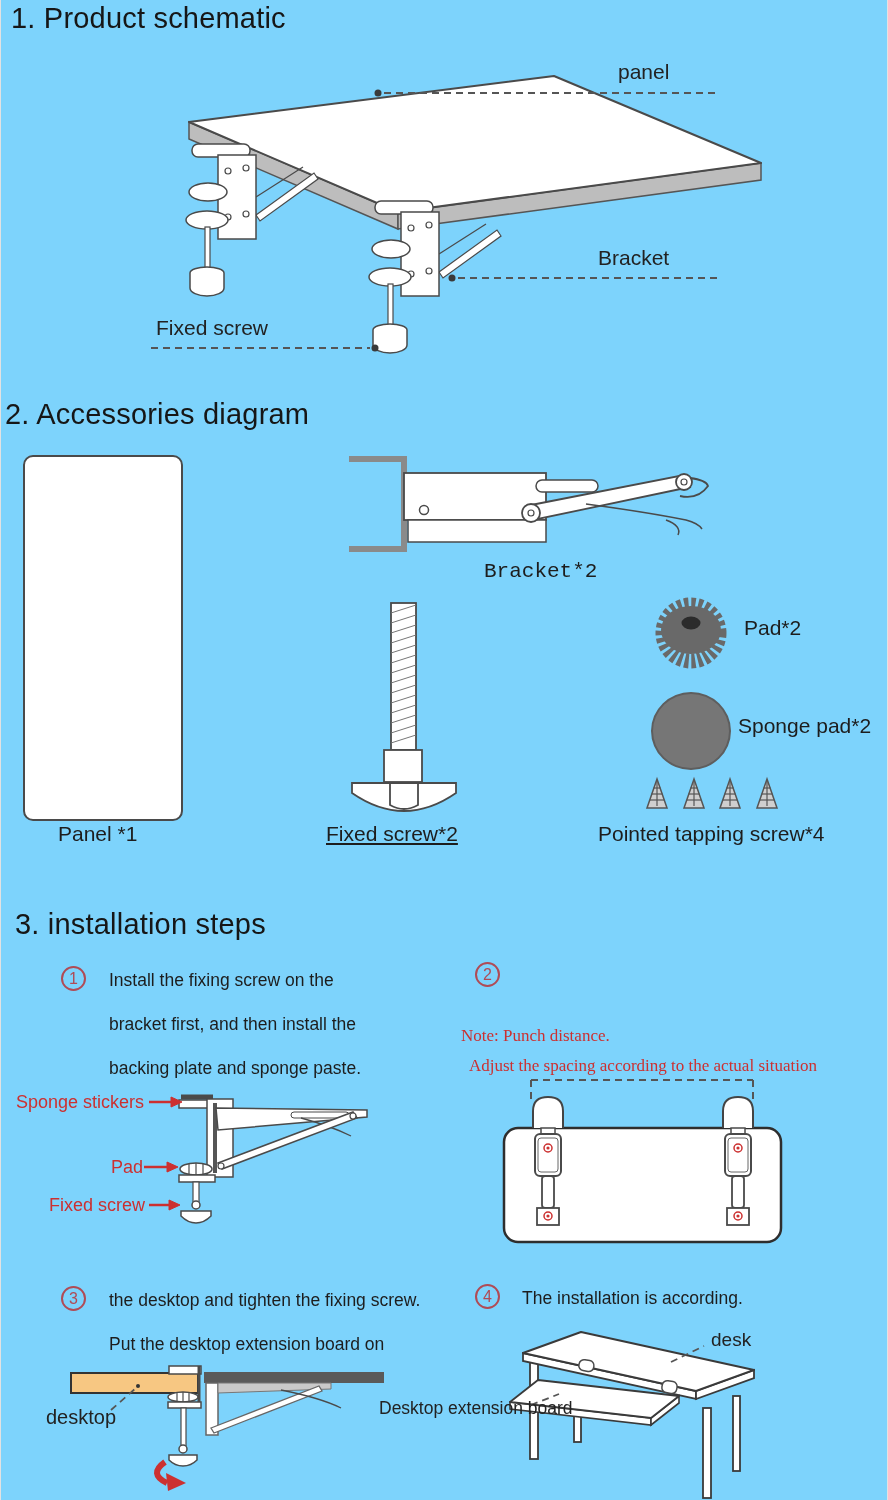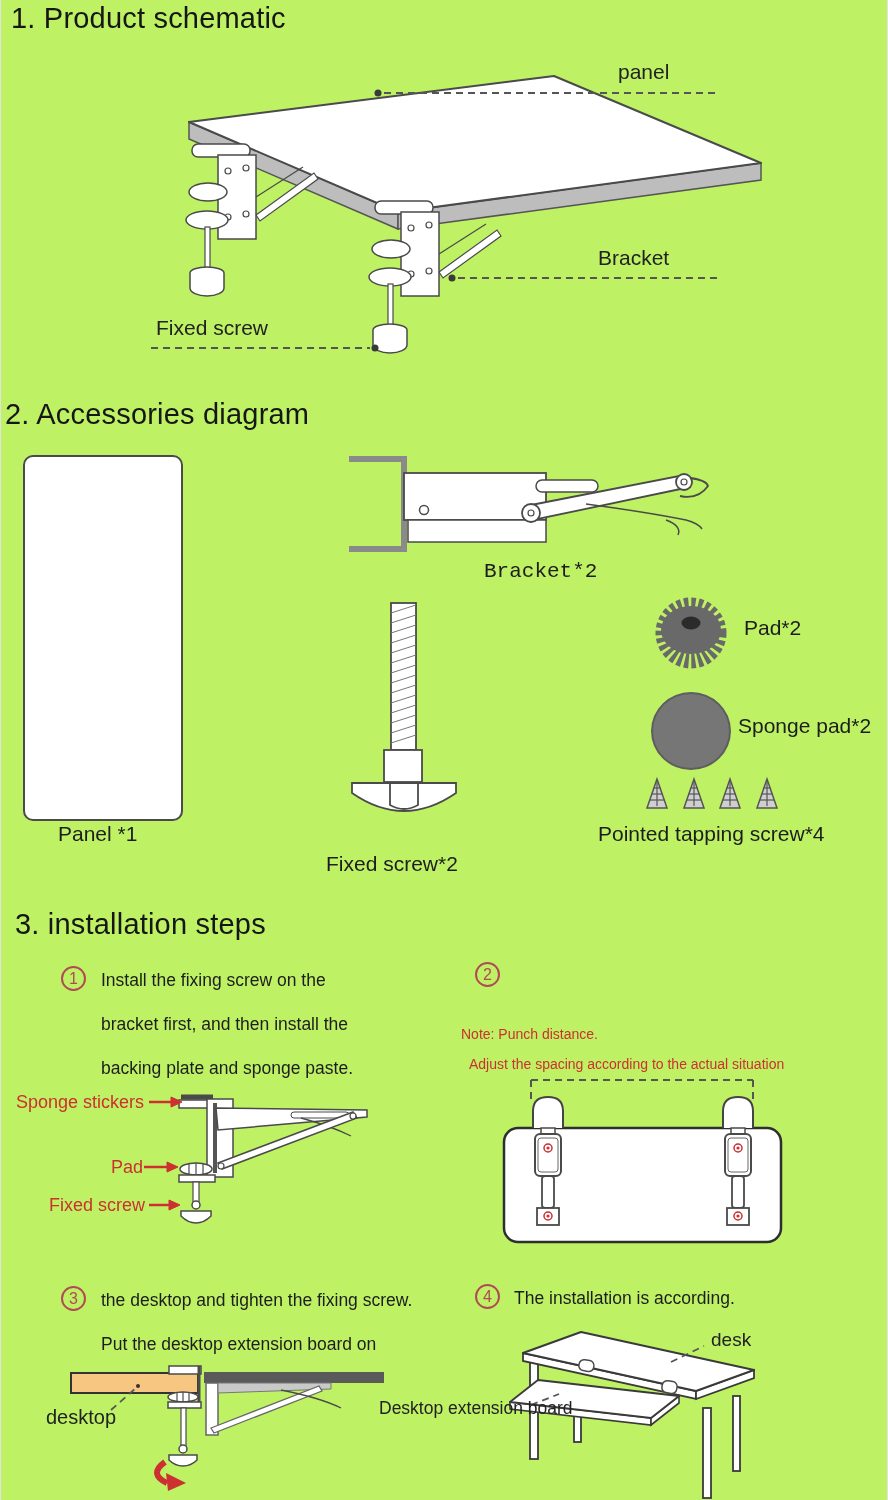--- a/index.html
+++ b/index.html
@@ -1,27 +1,27 @@
 <!DOCTYPE html>
 <html style="--text: #1c1c1c; --red: #cc3030; --step-ring: #b04b55; --pad-gray: #696969; --sponge-gray: #767676; --board-dark: #5a5a5a; --desktop-tan: #f7c782;"><head>
 <meta charset="utf-8">
 <style>
   html,body{margin:0;padding:0;background:#fff;}
-  #page{position:relative;width:888px;height:1500px;background:#bef264;overflow:hidden;
+  #page{position:relative;width:888px;height:1500px;background:#7dd3fc;overflow:hidden;
         font-family:"Liberation Sans",sans-serif;color:var(--text,#1c1c1c);
         border-left:1px solid #e2e2e2;border-right:1px solid #e2e2e2;box-sizing:border-box;}
   .abs{position:absolute;}
   .title{font-size:29px;font-weight:500;letter-spacing:.2px;color:#161616;white-space:nowrap;}
   .lbl{font-size:21px;color:#222;white-space:nowrap;}
   .caption{font-size:21px;color:#1d1d1d;white-space:nowrap;}
   .step-lines{font-size:17.5px;color:#1d1d1d;}
-  .lh44 div{line-height:44px;white-space:nowrap;}
+  .lh44 div{line-height:44px;white-space:nowrap;margin-left:8px;}
   .lh42 div{line-height:42px;white-space:nowrap;}
   .red{color:var(--red,#cc3333);}
-  .rednote{font-size:14px;white-space:nowrap;}
+  .rednote{font-size:17px;white-space:nowrap;font-family:Liberation Serif, serif;}
   .redlbl{font-size:18px;font-weight:500;white-space:nowrap;}
   .circle-num{width:25px;height:25px;border:2px solid var(--step-ring,#b04b55);border-radius:50%;
               color:var(--step-ring,#b04b55);font-size:16px;display:flex;align-items:center;
               justify-content:center;box-sizing:border-box;}
   .panel-outline{border:2px solid #4a4a4a;border-radius:10px;background:#fff;}
   .sponge-circle{border-radius:50%;background:var(--sponge-gray,#767676);border:2px solid #5e5e5e;box-sizing:border-box;}
   svg{display:block;overflow:visible;}
   .ln{stroke:#4a4a4a;fill:none;}
   .wh{fill:#fff;stroke:#4a4a4a;}
   .dash{stroke:#555;stroke-dasharray:7 5;fill:none;}
@@ -105,21 +105,21 @@
         <line x1="45" y1="108" x2="70" y2="100"></line>
       <line x1="45" y1="118" x2="70" y2="110"></line>
         <line x1="45" y1="128" x2="70" y2="120"></line>
       <line x1="45" y1="138" x2="70" y2="130"></line>
         <line x1="45" y1="148" x2="70" y2="140"></line>
     </g>
     <rect x="38" y="155" width="38" height="32" class="wh" stroke-width="1.8"></rect>
     <path d="M6,188 H110 V198 Q58,234 6,198 Z" class="wh" stroke-width="1.8"></path>
     <path d="M44,188 v22 q14,8 28,0 v-22" class="ln" stroke-width="1.8"></path>
   </svg>
-  <div class="abs caption" style="left:325px;top:852px;">Fixed screw*2</div>
+  <div class="abs caption" style="left:325px;top:822px;text-decoration:underline;">Fixed screw*2</div>
 
   <svg class="abs" style="left:640px;top:597px;" width="100" height="72" viewBox="0 0 100 72">
     <circle cx="50" cy="36" r="28" fill="none" stroke="var(--pad-gray,#696969)" stroke-width="15" stroke-dasharray="4 2.6"></circle>
     <ellipse cx="50" cy="33" rx="30" ry="24" fill="var(--pad-gray,#696969)"></ellipse>
     <ellipse cx="50" cy="26" rx="9.5" ry="6.5" fill="#2b2b2b"></ellipse>
   </svg>
   <div class="abs caption" style="left:743px;top:616px;">Pad*2</div>
 
   <div class="abs sponge-circle" style="left:650px;top:692px;width:80px;height:78px;"></div>
   <div class="abs caption" style="left:737px;top:714px;">Sponge pad*2</div>

